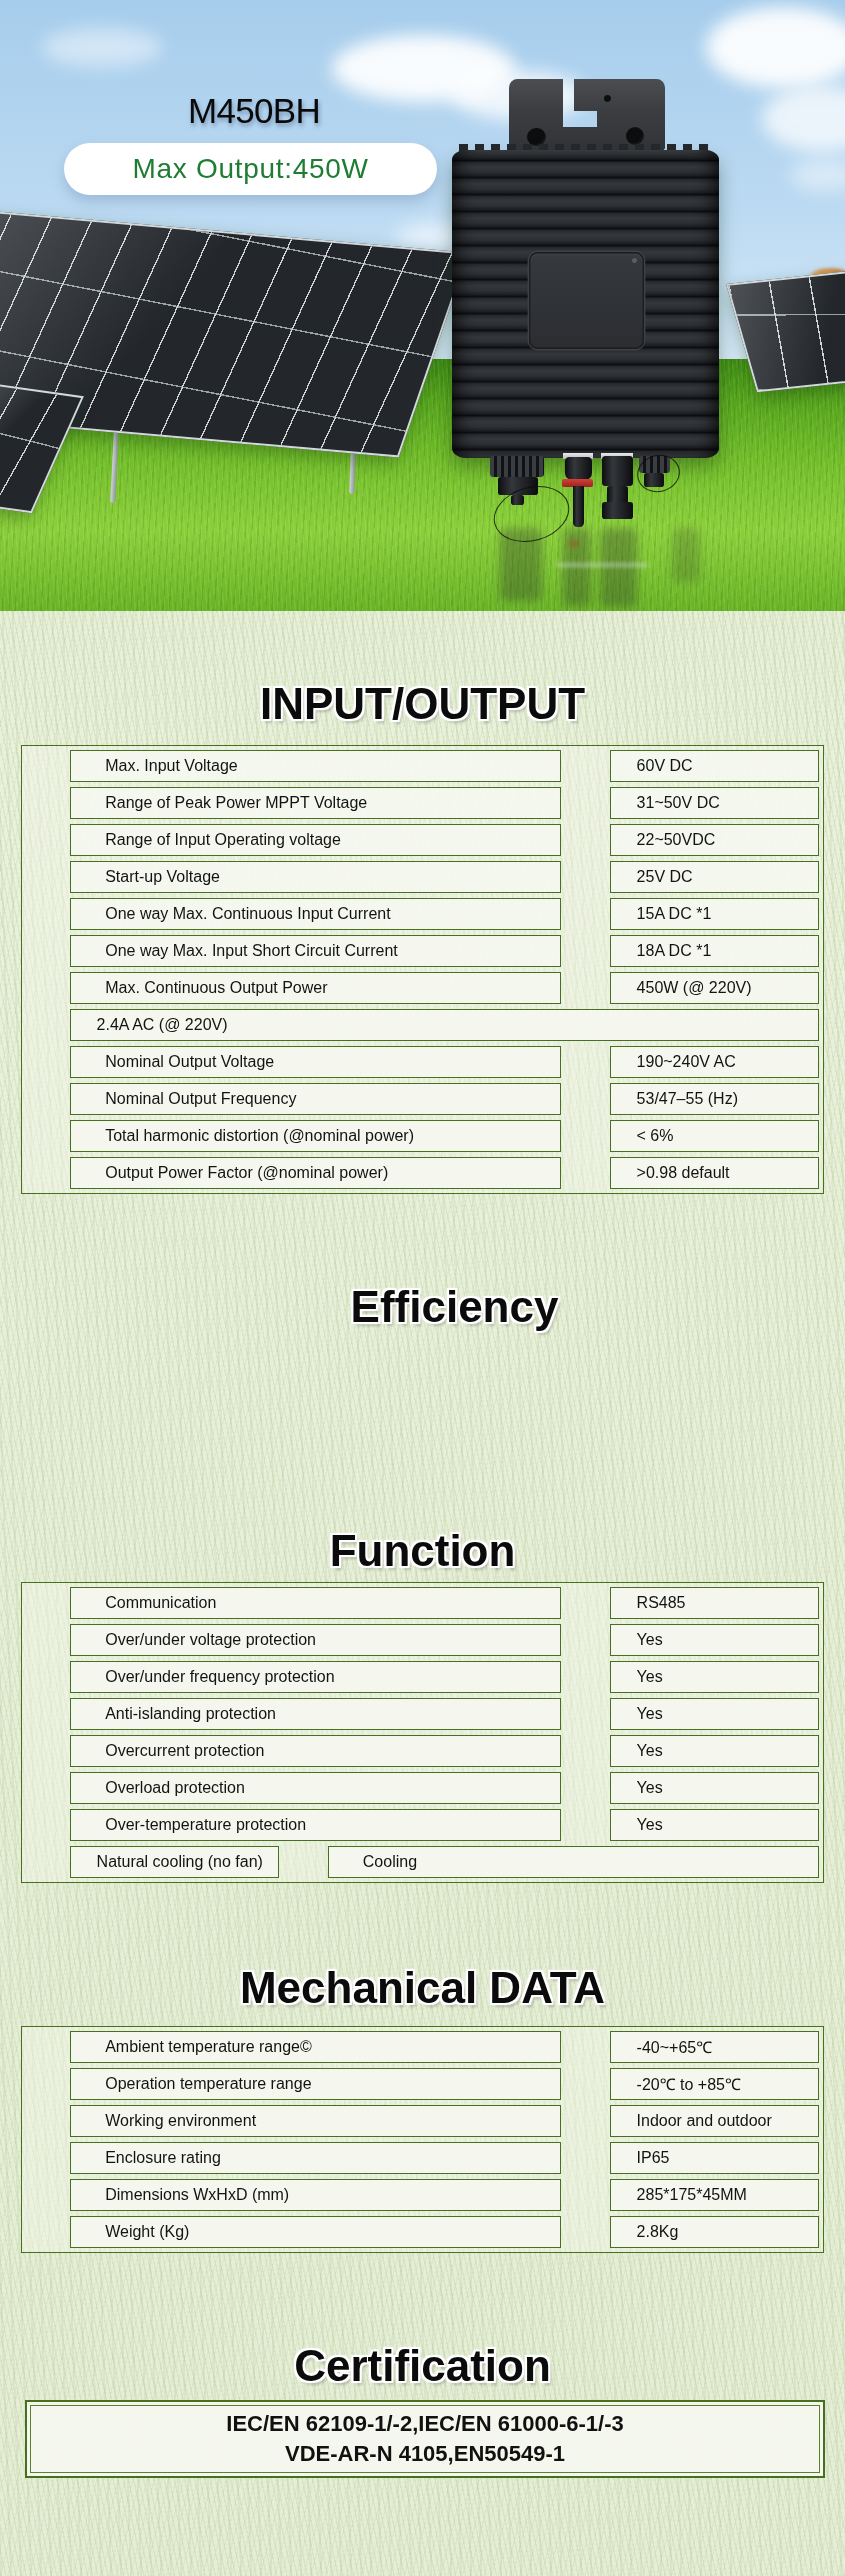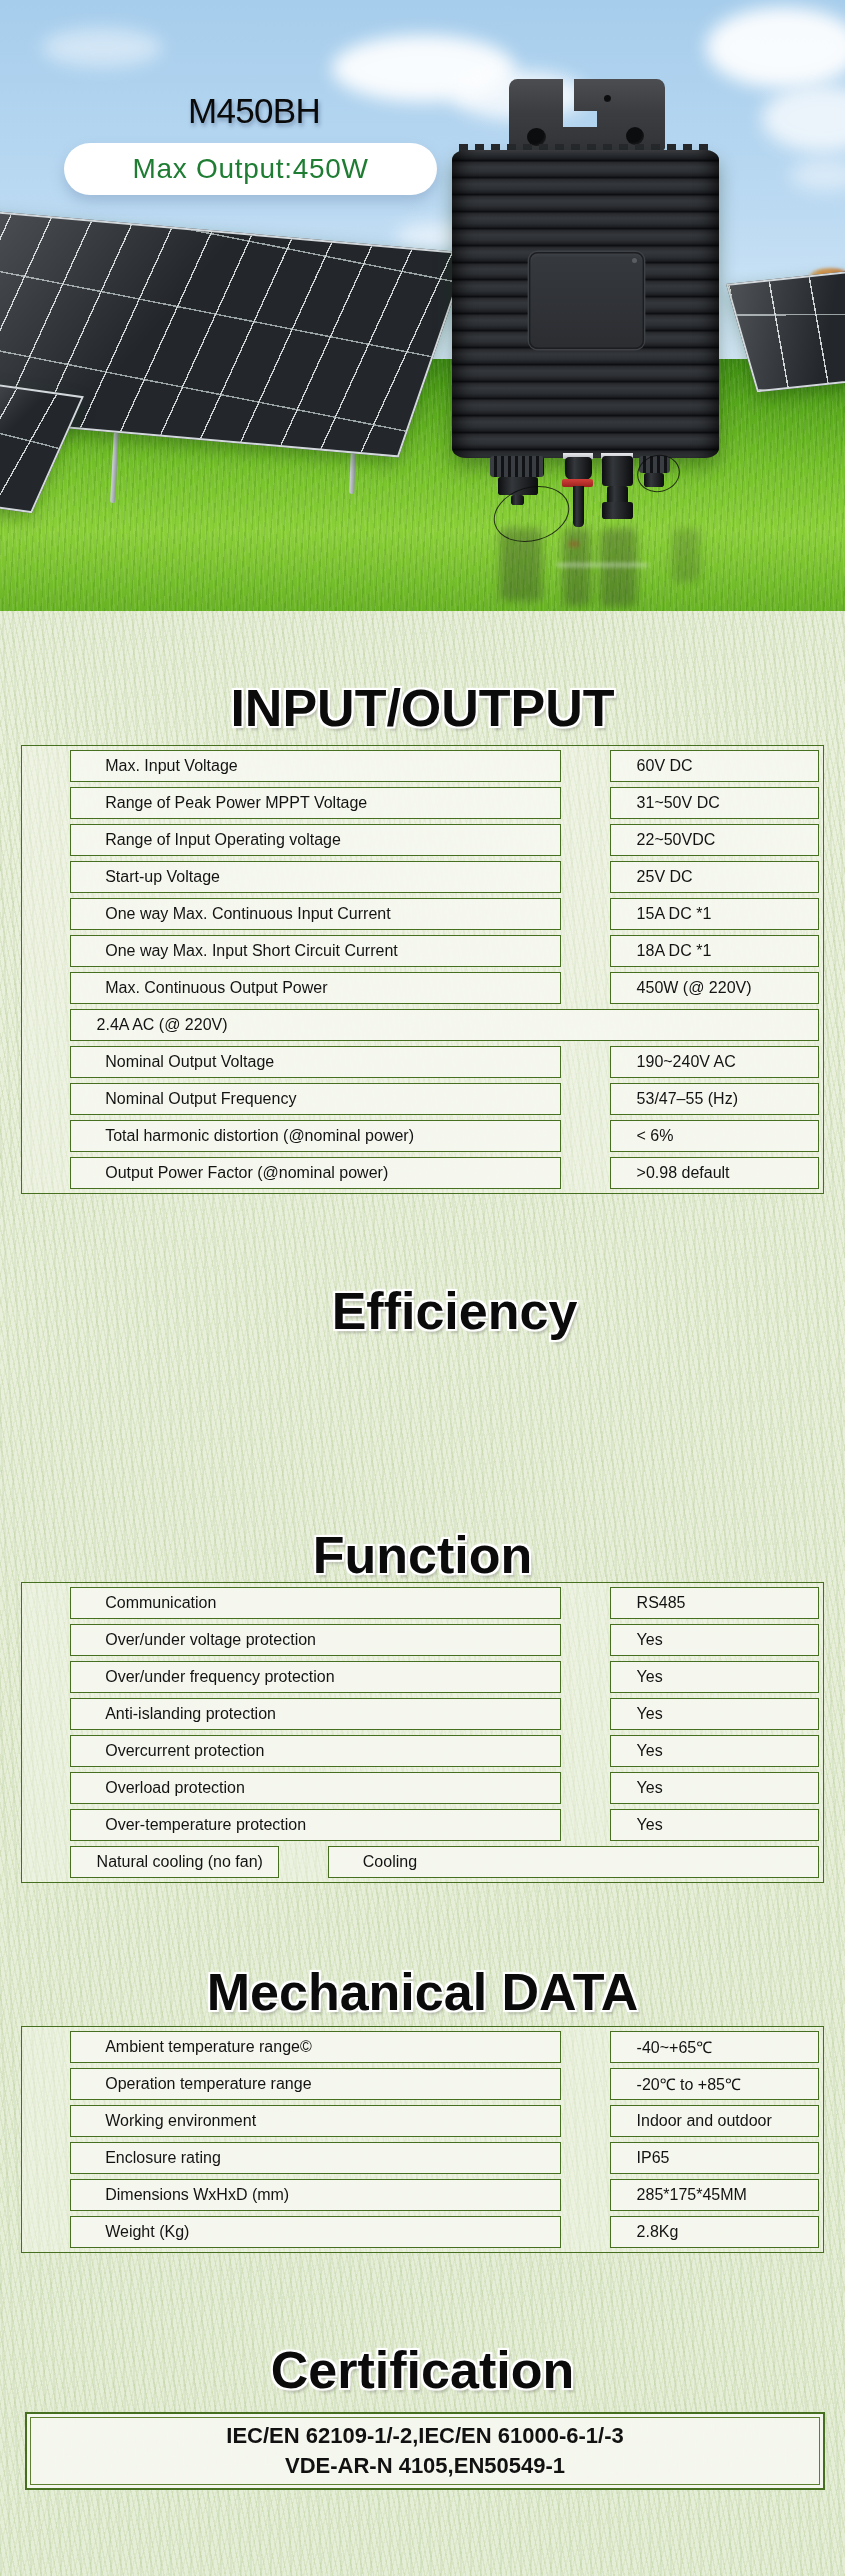--- a/index.html
+++ b/index.html
@@ -75,32 +75,32 @@
   .refl-red{position:absolute;left:569px;top:541px;width:10px;height:5.6px;background:#a34b28;filter:blur(2.1px);opacity:.5;z-index:2;}
 
   .model-title{position:absolute;left:106px;top:62px;width:296px;text-align:center;
     font-size:35px;font-weight:400;letter-spacing:-0.7px;color:#0a0a0a;
     text-shadow:1.4px 2.8px 4.2px rgba(50,70,110,.45);margin-top:29px;}
   .badge{position:absolute;left:64px;top:143px;width:373px;height:52px;border-radius:26px;background:#fff;
     box-shadow:0 7px 12.7px rgba(110,140,175,.38);display:flex;align-items:center;justify-content:center;}
   .badge-text{font-size:28px;color:#1e7d33;letter-spacing:0.7px;font-weight:500;}
 
   
-  .sec-title{position:absolute;left:0;width:845px;text-align:center;font-size:52px;font-weight:700;color:#0b0b0b;line-height:1.1;letter-spacing:0;
+  .sec-title{position:absolute;left:0;width:845px;text-align:center;font-size:44px;font-weight:700;color:#0b0b0b;line-height:1.1;letter-spacing:0;
     text-shadow:-2.1px -2.1px 0.7px #fff,2.1px -2.1px 0.7px #fff,-2.1px 2.1px 0.7px #fff,2.1px 2.1px 0.7px #fff,0 0 5.6px #fff,2.8px 3.5px 2.8px rgba(0,0,0,.22);}
   .spec-table{position:absolute;left:21px;width:803px;border:1.4px solid #46701f;padding:4.2px;box-sizing:border-box;
     background:rgba(243,246,236,.45);}
   .spec-row{display:flex;gap:5px;margin-top:5px;}
   .spec-row:first-child{margin-top:0;}
   .cell{border:1.4px solid #46701f;background:rgba(245,248,239,.93);height:30px;display:flex;align-items:center;
     font-size:16px;color:#131313;font-weight:500;box-sizing:content-box;margin-left:44px;}
   .cell-label{width:455px;padding-left:34px;}
   .cell-value{flex:1;padding-left:25.4px;}
 
-  .cert-box{position:absolute;left:25px;width:800px;height:78px;border:2.1px solid #46701f;box-sizing:border-box;background:rgba(245,248,239,.95);margin-top:12px;}
+  .cert-box{position:absolute;left:25px;width:800px;height:78px;border:2.1px solid #46701f;box-sizing:border-box;background:rgba(245,248,239,.95);}
   .cert-inner{position:absolute;inset:2.8px;border:1.4px solid #5c7f30;display:flex;flex-direction:column;align-items:center;justify-content:center;gap:2.8px;}
   .cert-line{font-size:22px;font-weight:600;color:#111;line-height:28px;text-align:center;}
 </style>
 </head>
 <body>
 
 <div class="page">
 
   <div class="hero">
     <div class="sky"></div>

